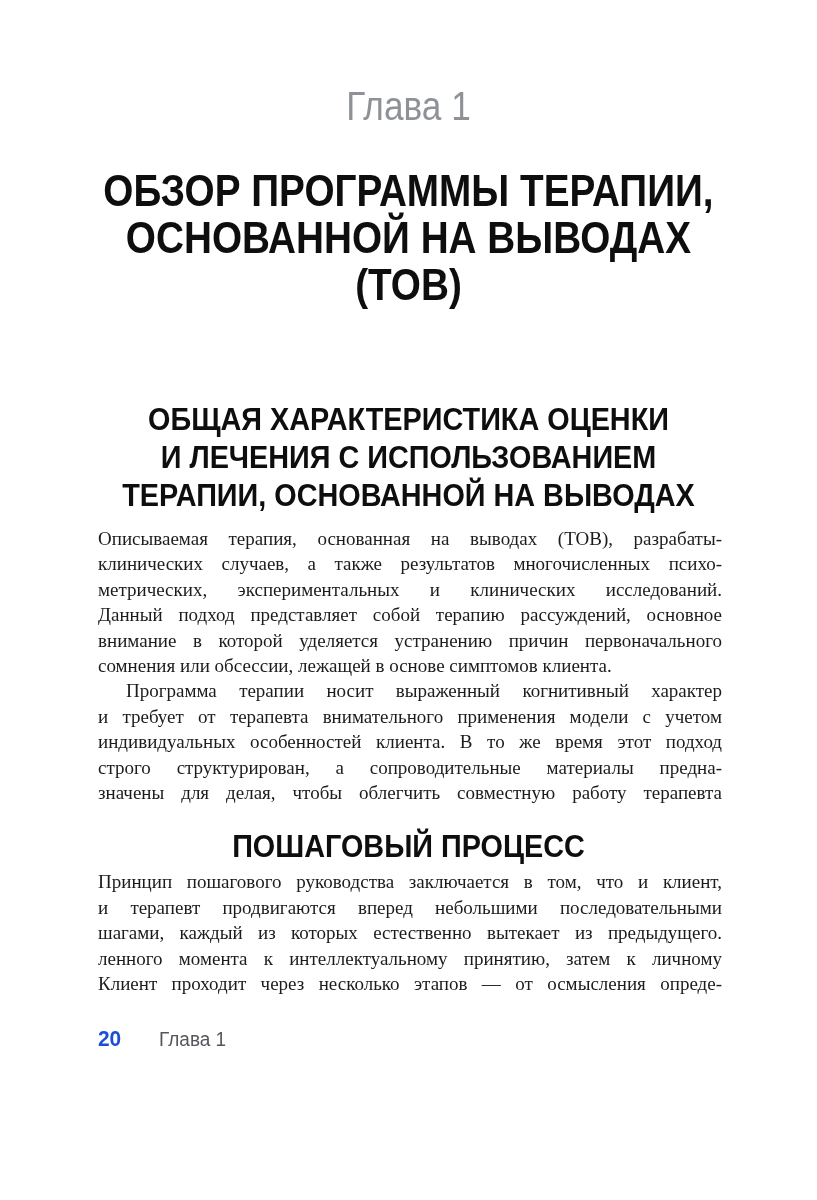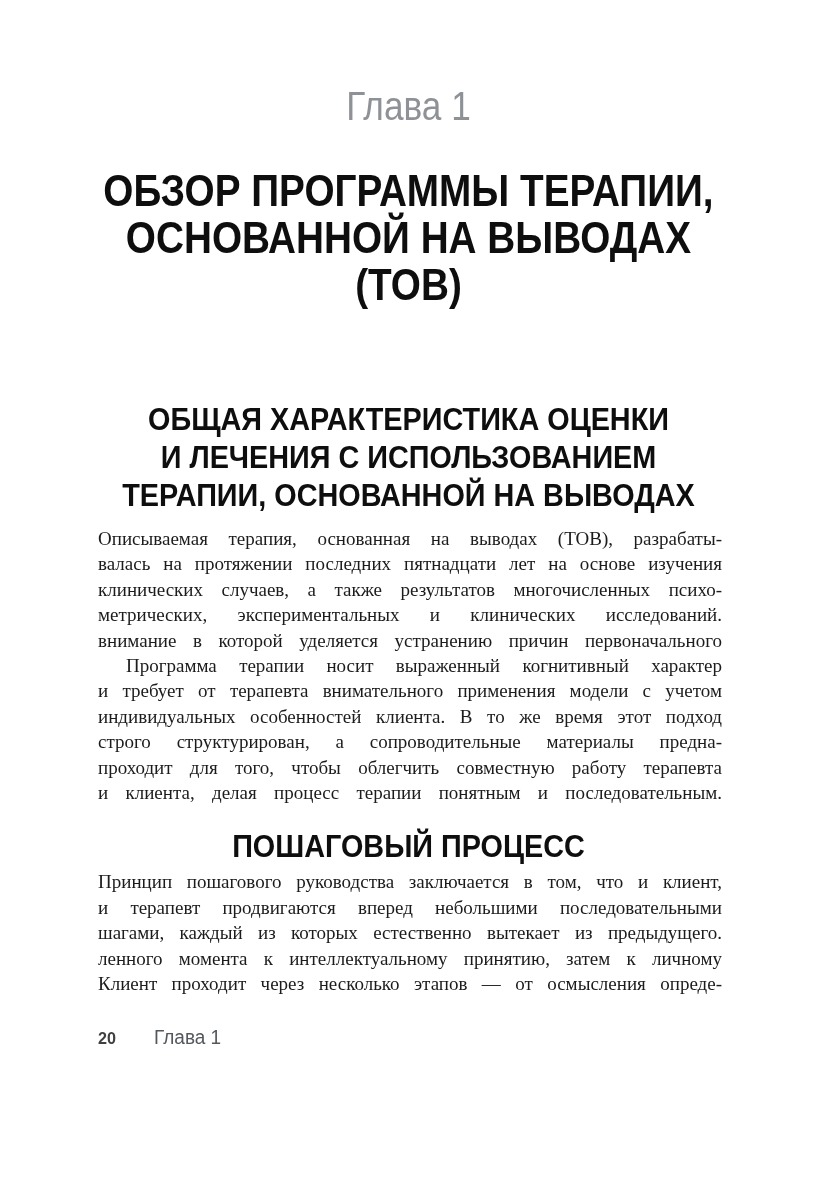--- a/index.html
+++ b/index.html
@@ -58,23 +58,23 @@
   .line.natural { text-align-last: left; }
   .line.indent { text-indent: 28px; }
   .footer {
     margin: 29px 0 0 98px;
     display: flex;
     align-items: baseline;
     gap: 37px;
     font-family: "Liberation Sans", sans-serif;
   }
   .page-number {
-    font-size: 17px;
+    font-size: 22px;
     font-weight: 700;
-    color: #404040;
+    color: #1d4ed8;
     transform: scaleX(0.95);
     transform-origin: left bottom;
   }
   .footer-label {
     font-size: 20px;
     font-weight: 400;
     color: #54585c;
     transform: scaleX(0.95);
     transform-origin: left bottom;
   }
@@ -94,32 +94,32 @@
 
   <div class="section-heading sh1">
     <div>ОБЩАЯ ХАРАКТЕРИСТИКА ОЦЕНКИ</div>
     <div>И ЛЕЧЕНИЯ С ИСПОЛЬЗОВАНИЕМ</div>
     <div>ТЕРАПИИ, ОСНОВАННОЙ НА ВЫВОДАХ</div>
   </div>
 
   <div class="body-text">
     <div class="para">
       <div class="line">Описываемая терапия, основанная на выводах (ТОВ), разрабаты-</div>
-      <div class="line">валась на протяжении последних пятнадцати лет на основе изучения</div>
       <div class="line">клинических случаев, а также результатов многочисленных психо-</div>
       <div class="line">метрических, экспериментальных и клинических исследований.</div>
+      <div class="line">Данный подход представляет собой терапию рассуждений, основное</div>
       <div class="line">внимание в которой уделяется устранению причин первоначального</div>
+      <div class="line natural">сомнения или обсессии, лежащей в основе симптомов клиента.</div>
     </div>
     <div class="para">
       <div class="line indent">Программа терапии носит выраженный когнитивный характер</div>
       <div class="line">и требует от терапевта внимательного применения модели с учетом</div>
       <div class="line">индивидуальных особенностей клиента. В то же время этот подход</div>
       <div class="line">строго структурирован, а сопроводительные материалы предна-</div>
-      <div class="line">проходит для того, чтобы облегчить совместную работу терапевта</div>
-      <div class="line">и клиента, делая процесс терапии понятным и последовательным.</div>
+      <div class="line">значены для делая, чтобы облегчить совместную работу терапевта</div>
     </div>
   </div>
 
   <div class="section-heading sh2">
     <div>ПОШАГОВЫЙ ПРОЦЕСС</div>
   </div>
 
   <div class="body-text bt3">
     <div class="para">
       <div class="line">Принцип пошагового руководства заключается в том, что и клиент,</div>

